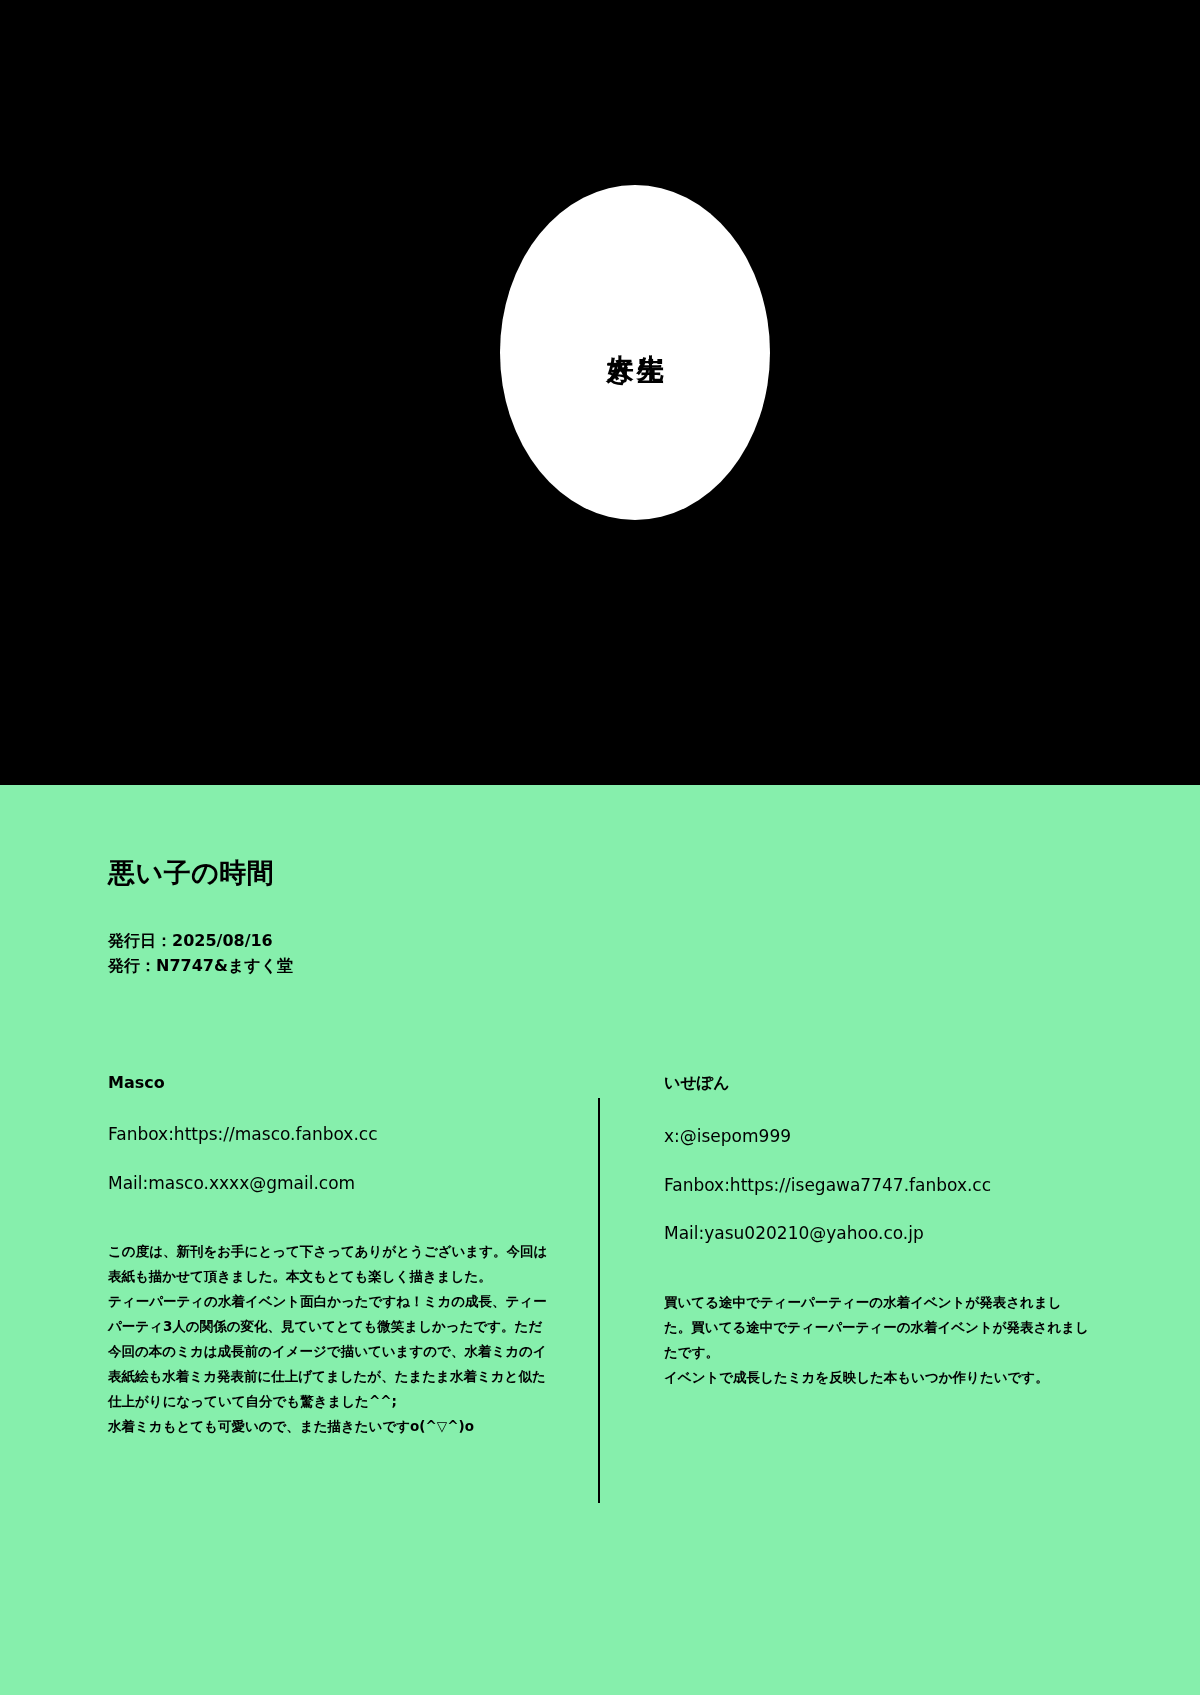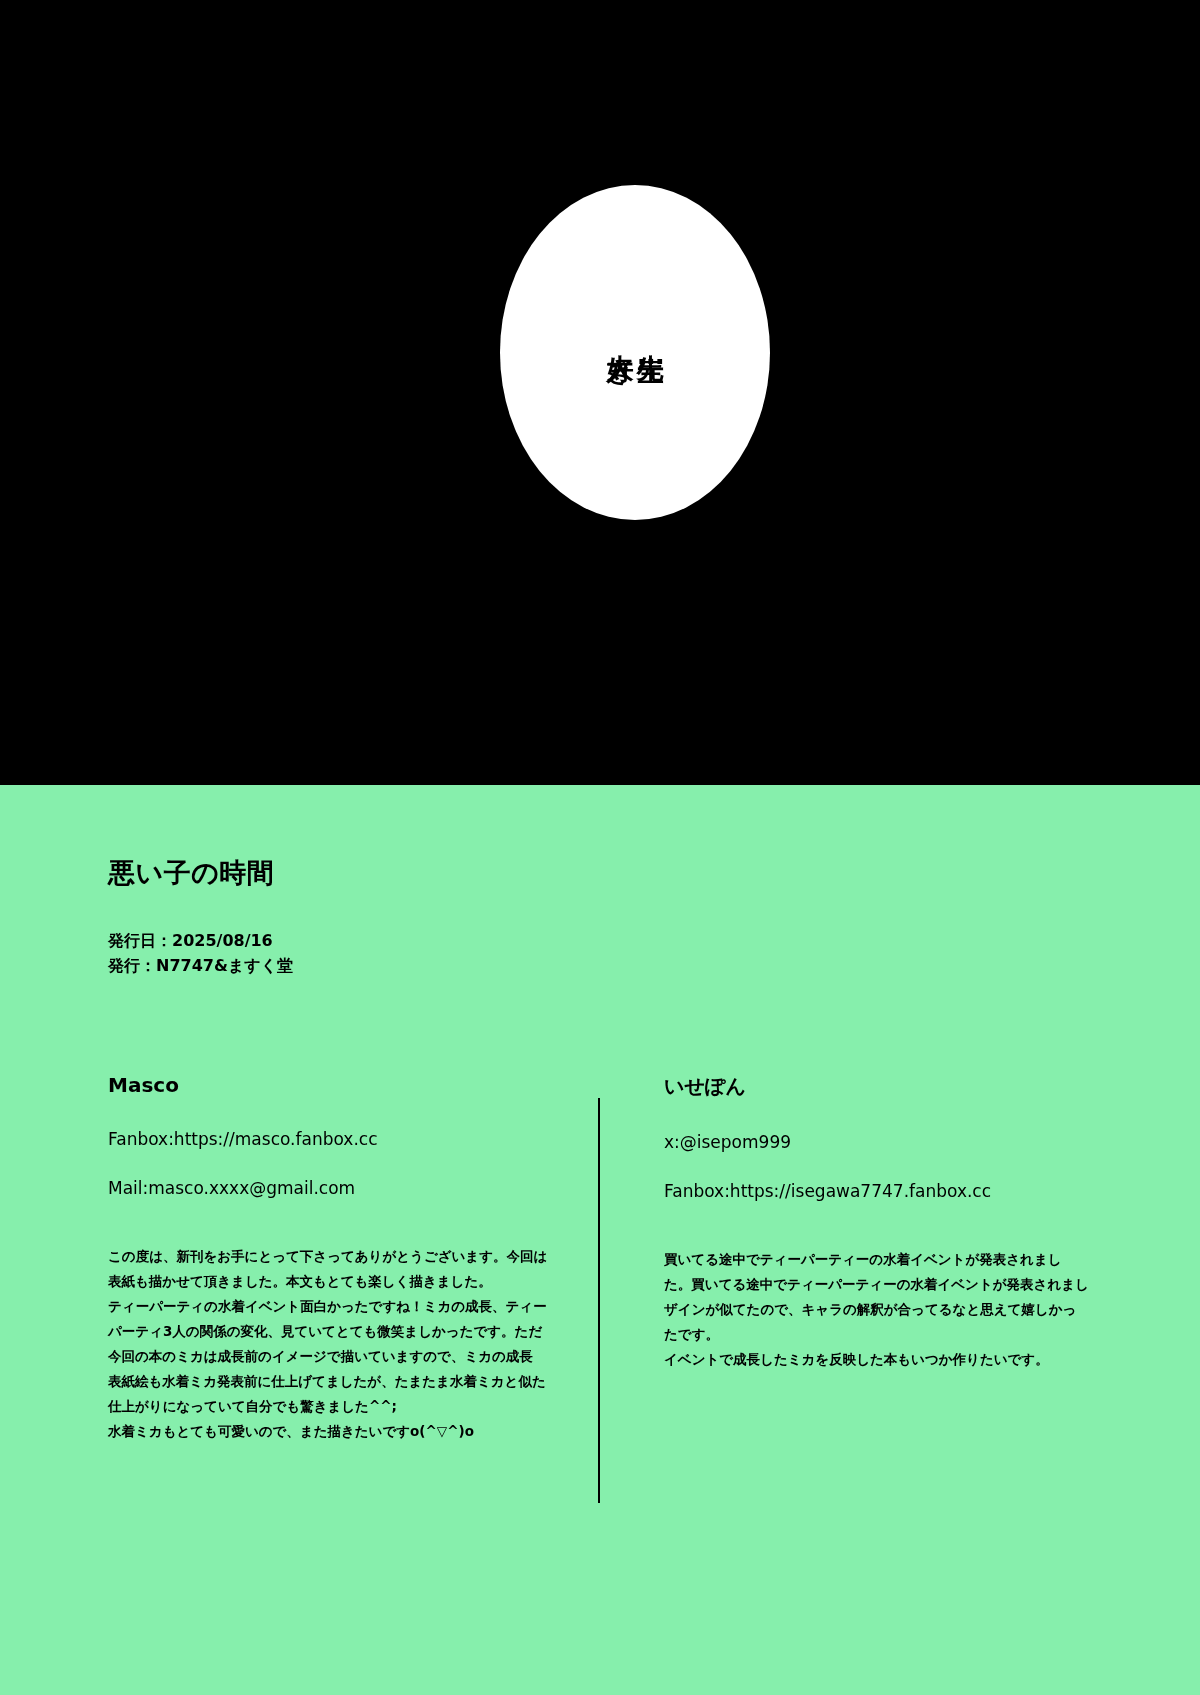--- a/index.html
+++ b/index.html
@@ -104,21 +104,21 @@
   .col {
     position: absolute;
     top: 288px;
     width: 470px;
   }
   .col-left { left: 108px; }
   .col-right { left: 664px; }
 
   .author-name {
     font-family: "DejaVu Sans", sans-serif;
-    font-size: 20px;
+    font-size: 16px;
     font-weight: 700;
     margin: 0 0 30px 0;
   }
   .contact-pair {
     font-family: "DejaVu Sans", sans-serif;
     font-size: 17px;
     line-height: 1.45;
     margin-bottom: 24px;
   }
   .contact-line {
@@ -165,36 +165,36 @@
 
     <div class="col col-left">
       <div class="author-name">Masco</div>
       <div class="contact-line">Fanbox:https://masco.fanbox.cc</div>
       <div class="contact-line">Mail:masco.xxxx@gmail.com</div>
       <div class="note">
         <p>この度は、新刊をお手にとって下さってありがとうございます。今回は</p>
         <p>表紙も描かせて頂きました。本文もとても楽しく描きました。</p>
         <p>ティーパーティの水着イベント面白かったですね！ミカの成長、ティー</p>
         <p>パーティ3人の関係の変化、見ていてとても微笑ましかったです。ただ</p>
-        <p>今回の本のミカは成長前のイメージで描いていますので、ミカの成長</p>
+        <p>今回の本のミカは成長前のイメージで描いていますので、水着ミカのイ</p>
         <p>表紙絵も水着ミカ発表前に仕上げてましたが、たまたま水着ミカと似た</p>
         <p>仕上がりになっていて自分でも驚きました^^;</p>
         <p>水着ミカもとても可愛いので、また描きたいですo(^▽^)o</p>
       </div>
     </div>
 
     <div class="col col-right">
       <div class="author-name">いせぽん</div>
       <div class="contact-pair">
         <div>x:@isepom999</div>
       </div>
       <div class="contact-line">Fanbox:https://isegawa7747.fanbox.cc</div>
+      <div class="contact-line">Mail:yasu020210@yahoo.co.jp</div>
       <div class="note">
         <p>買いてる途中でティーパーティーの水着イベントが発表されまし</p>
         <p>た。買いてる途中でティーパーティーの水着イベントが発表されまし</p>
-        <p>ザインが似てたので、キャラの解釈が合ってるなと思えて嬉しかっ</p>
         <p>たです。</p>
         <p>イベントで成長したミカを反映した本もいつか作りたいです。</p>
       </div>
     </div>
 
   </div>
 </div>
 
 </body></html>

